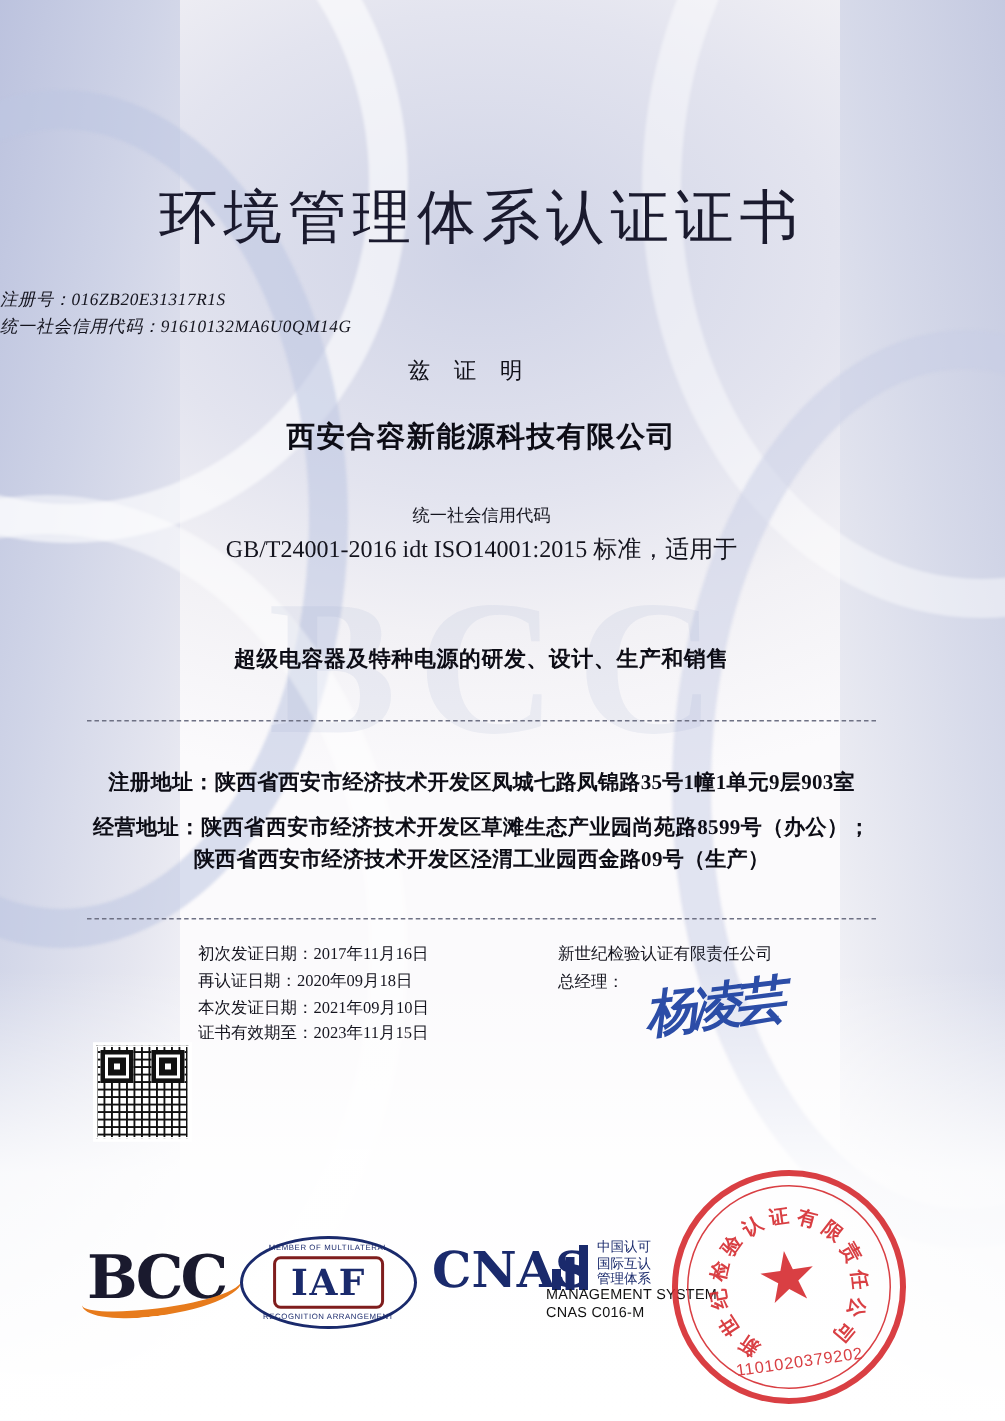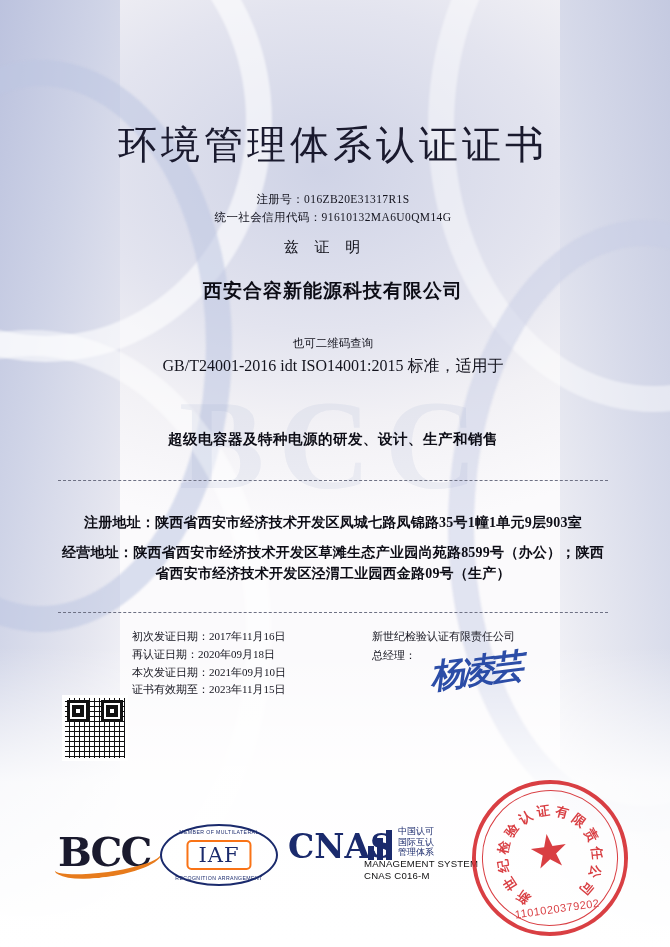--- a/index.html
+++ b/index.html
@@ -67,40 +67,39 @@
     left: 0; right: 0; bottom: 0; height: 300px;
     background: linear-gradient(180deg, rgba(255,255,255,0) 0%, rgba(255,255,255,0.85) 45%, #ffffff 100%);
   }
 
   
   .content {
     position: relative;
     z-index: 5;
     width: 642px;
     height: 947px;
-    padding-left: 24px;
   }
   .cert-title {
     position: absolute;
     top: 118px;
     left: 0; right: 0;
     text-align: center;
     font-size: 39px;
     letter-spacing: 4px;
     color: #1a1a2e;
     font-weight: normal;
     font-family: "DejaVu Serif", serif;
   }
   .reg-line {
     position: absolute;
     left: 0; right: 0;
-    text-align: center;
     font-size: 11.5px;
     color: #14141e;
     letter-spacing: .4px;
+    font-style: italic;
   }
   .reg-line.l1 { top: 192px; }
   .reg-line.l2 { top: 210px; }
   .hereby {
     position: absolute;
     top: 238px;
     left: 0; right: 16px;
     text-align: center;
     font-size: 15px;
     letter-spacing: 6px;
@@ -261,26 +260,26 @@
   .iaf-ellipse {
     position: absolute;
     inset: 0;
     border: 2px solid #1a2a6c;
     border-radius: 50%;
   }
   .iaf-center {
     position: absolute;
     left: 50%; top: 50%;
     transform: translate(-50%,-50%);
-    border: 2px solid #f97316;
+    border: 2px solid #7f1d1d;
     border-radius: 5px;
     padding: 1px 10px;
     font-family: "DejaVu Serif", serif;
-    font-weight: normal;
-    font-size: 21px;
+    font-weight: bold;
+    font-size: 24px;
     color: #1a2a6c;
     letter-spacing: 1px;
     background: rgba(255,255,255,0.6);
   }
   .iaf-top, .iaf-bottom {
     position: absolute;
     left: 0; right: 0;
     text-align: center;
     font-size: 5.2px;
     color: #1a2a6c;
@@ -406,21 +405,21 @@
       <span>注册号：</span><span>016ZB20E31317R1S</span>
     </div>
     <div class="reg-line l2">
       <span>统一社会信用代码：</span><span>91610132MA6U0QM14G</span>
     </div>
 
     <div class="hereby">兹 证 明</div>
 
     <div class="company">西安合容新能源科技有限公司</div>
 
-    <div class="std-line s1">也可二维码查询</div>
+    <div class="std-line s1">统一社会信用代码</div>
     <div class="std-line s2">GB/T24001-2016 idt ISO14001:2015 标准，适用于</div>
 
     <div class="scope">超级电容器及特种电源的研发、设计、生产和销售</div>
 
     <div class="divider d1"></div>
 
     <div class="addr-block">
       <div class="addr-row r1">
         <span class="lbl">注册地址：</span><span>陕西省西安市经济技术开发区凤城七路凤锦路35号1幢1单元9层903室</span>
       </div>

